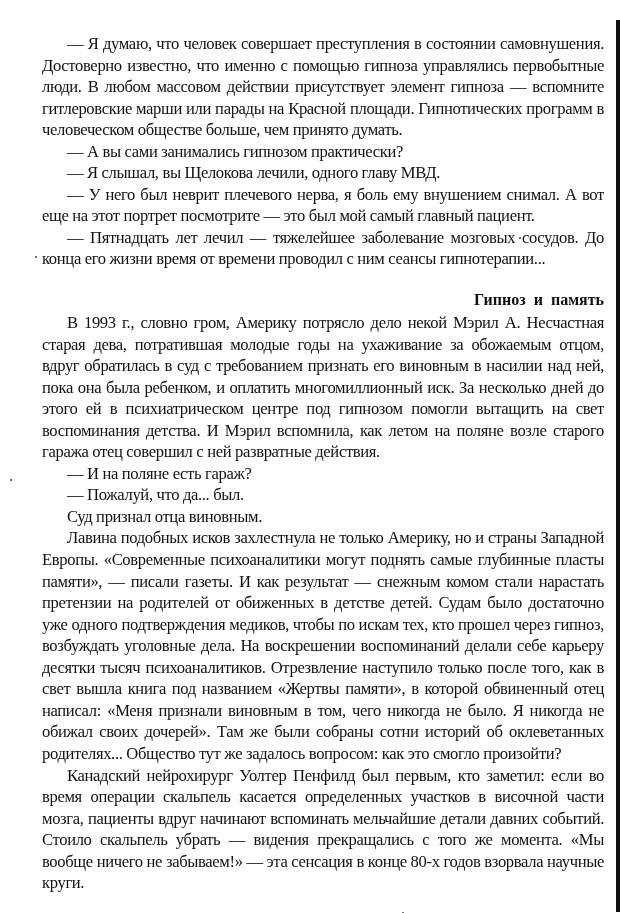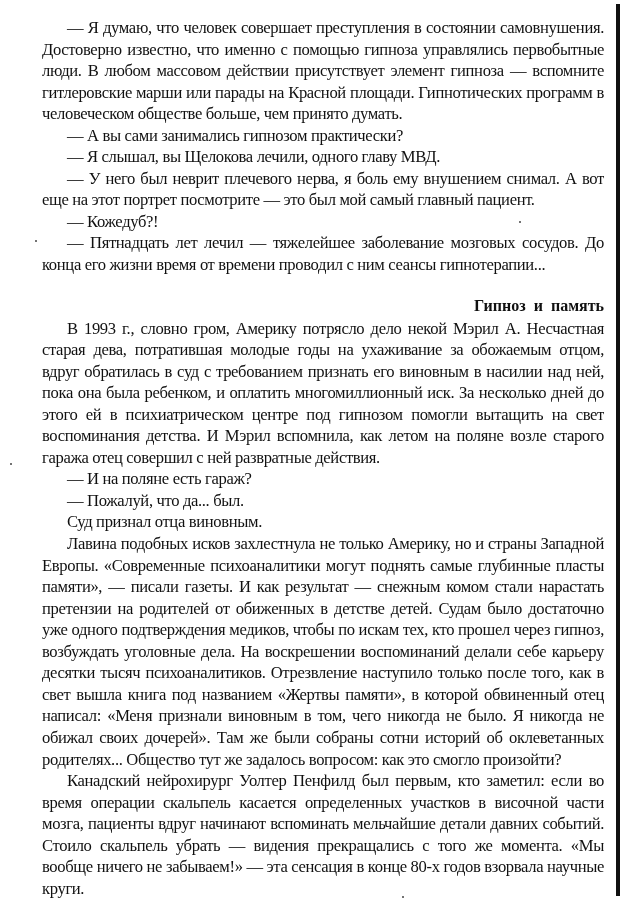--- a/index.html
+++ b/index.html
@@ -1,18 +1,18 @@
 <!DOCTYPE html>
 <html><head>
 <meta charset="utf-8">
 <style>
   html, body { margin: 0; padding: 0; background: #ffffff; }
   body { width: 620px; height: 913px; position: relative; overflow: hidden; }
   .page {
-    position: absolute; left: 0; top: 0; width: 620px; height: 682px;
+    position: absolute; left: 0; top: 16px; width: 620px; height: 682px;
     background: #ffffff;
   }
   .edge-bar {
     position: absolute; left: 616px; top: 4px; width: 4px; height: 892px;
     background: #111;
   }
   .text {
     position: absolute; left: 42px; top: 17px; width: 562px;
     font-family: "Liberation Serif", serif;
     font-size: 16.6px; line-height: 21.55px; color: #111;
@@ -35,21 +35,20 @@
 <body>
 
 <div class="page">
   <div class="edge-bar"></div>
 
   <div class="text">
     <p>— Я думаю, что человек совершает преступления в состоянии самовнушения. Достоверно известно, что именно с помощью гипноза управлялись первобытные люди. В любом массовом действии присутствует элемент гипноза — вспомните гитлеровские марши или парады на Красной площади. Гипнотических программ в человеческом обществе больше, чем принято думать.</p>
     <p>— А вы сами занимались гипнозом практически?</p>
     <p>— Я слышал, вы Щелокова лечили, одного главу МВД.</p>
     <p>— У него был неврит плечевого нерва, я боль ему внушением снимал. А вот еще на этот портрет посмотрите — это был мой самый главный пациент.</p>
-    <p>— Кожедуб?!</p>
     <p>— Пятнадцать лет лечил — тяжелейшее заболевание мозговых сосудов. До конца его жизни время от времени проводил с ним сеансы гипнотерапии...</p>
 
     <div class="heading">Гипноз и память</div>
 
     <div class="italic">
       <p>В 1993 г., словно гром, Америку потрясло дело некой Мэрил А. Несчастная старая дева, потратившая молодые годы на ухаживание за обожаемым отцом, вдруг обратилась в суд с требованием признать его виновным в насилии над ней, пока она была ребенком, и оплатить многомиллионный иск. За несколько дней до этого ей в психиатрическом центре под гипнозом помогли вытащить на свет воспоминания детства. И Мэрил вспомнила, как летом на поляне возле старого гаража отец совершил с ней развратные действия.</p>
     </div>
 
     <p>— И на поляне есть гараж?</p>
     <p>— Пожалуй, что да... был.</p>

